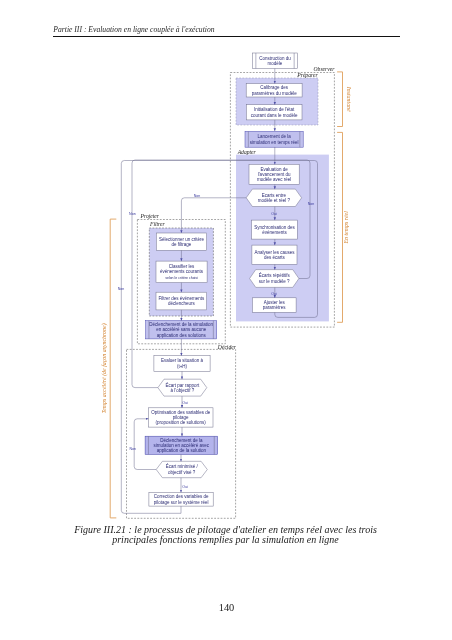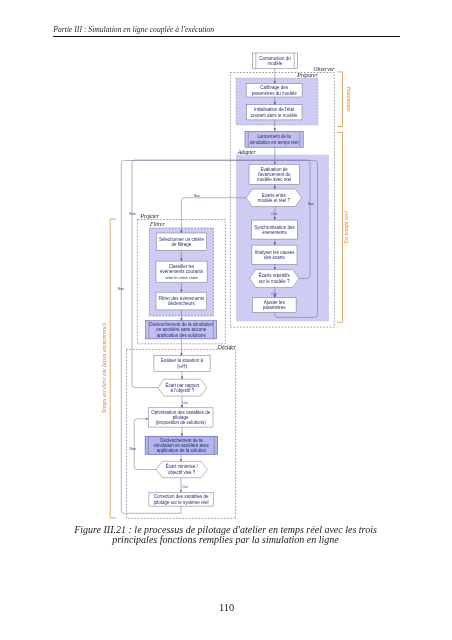--- a/index.html
+++ b/index.html
@@ -23,21 +23,21 @@
   .ntext.sm{font-size:3.5px;}
   .zlabel{font-family:"Liberation Serif",serif;font-style:italic;font-size:5.6px;fill:#1a1a1a;}
   .elabel{font-family:"Liberation Sans",sans-serif;font-size:3.6px;fill:#3a3a9e;text-anchor:middle;}
   .obar{fill:none;stroke:#e0a05c;stroke-width:.9;}
   .otext{font-family:"Liberation Serif",serif;font-style:italic;font-size:5.9px;fill:#d2802c;}
 </style>
 </head>
 <body>
 
 <div class="page">
-  <div class="running-head">Partie III : Simulation en ligne couplée à l'exécution</div>
+  <div class="running-head">Partie III : Evaluation en ligne couplée à l'exécution</div>
   <div class="head-rule"></div>
   <div class="diagram">
   <svg id="fig" width="452" height="640" viewBox="0 0 452 640" xmlns="http://www.w3.org/2000/svg">
     <defs>
       <marker id="ah" markerWidth="4" markerHeight="4" refX="2.8" refY="1.15" orient="auto" markerUnits="userSpaceOnUse">
         <path d="M0,0 L2.9,1.15 L0,2.3 z" fill="#4e4ea8"></path>
       </marker>
     </defs>
 
     <g>
@@ -223,14 +223,14 @@
             <text class="otext" x="0" y="0" text-anchor="middle" transform="translate(347.7,227.35000000000002) rotate(-90)">En temps réel</text>
           </g>
           <g>
             <path class="obar" d="M116.3,219.1 L110.2,219.1 L110.2,517.9 L116.3,517.9"></path>
             <text class="otext" x="0" y="0" text-anchor="middle" transform="translate(105.60000000000001,368.5) rotate(-90)">Temps accéléré (de façon asynchrone)</text>
           </g>
         </g>
   </svg>
   </div>
   <div class="caption">Figure III.21 : le processus de pilotage d'atelier en temps réel avec les trois principales fonctions remplies par la simulation en ligne</div>
-  <div class="folio">110</div>
+  <div class="folio">140</div>
 </div>
 
 </body></html>

